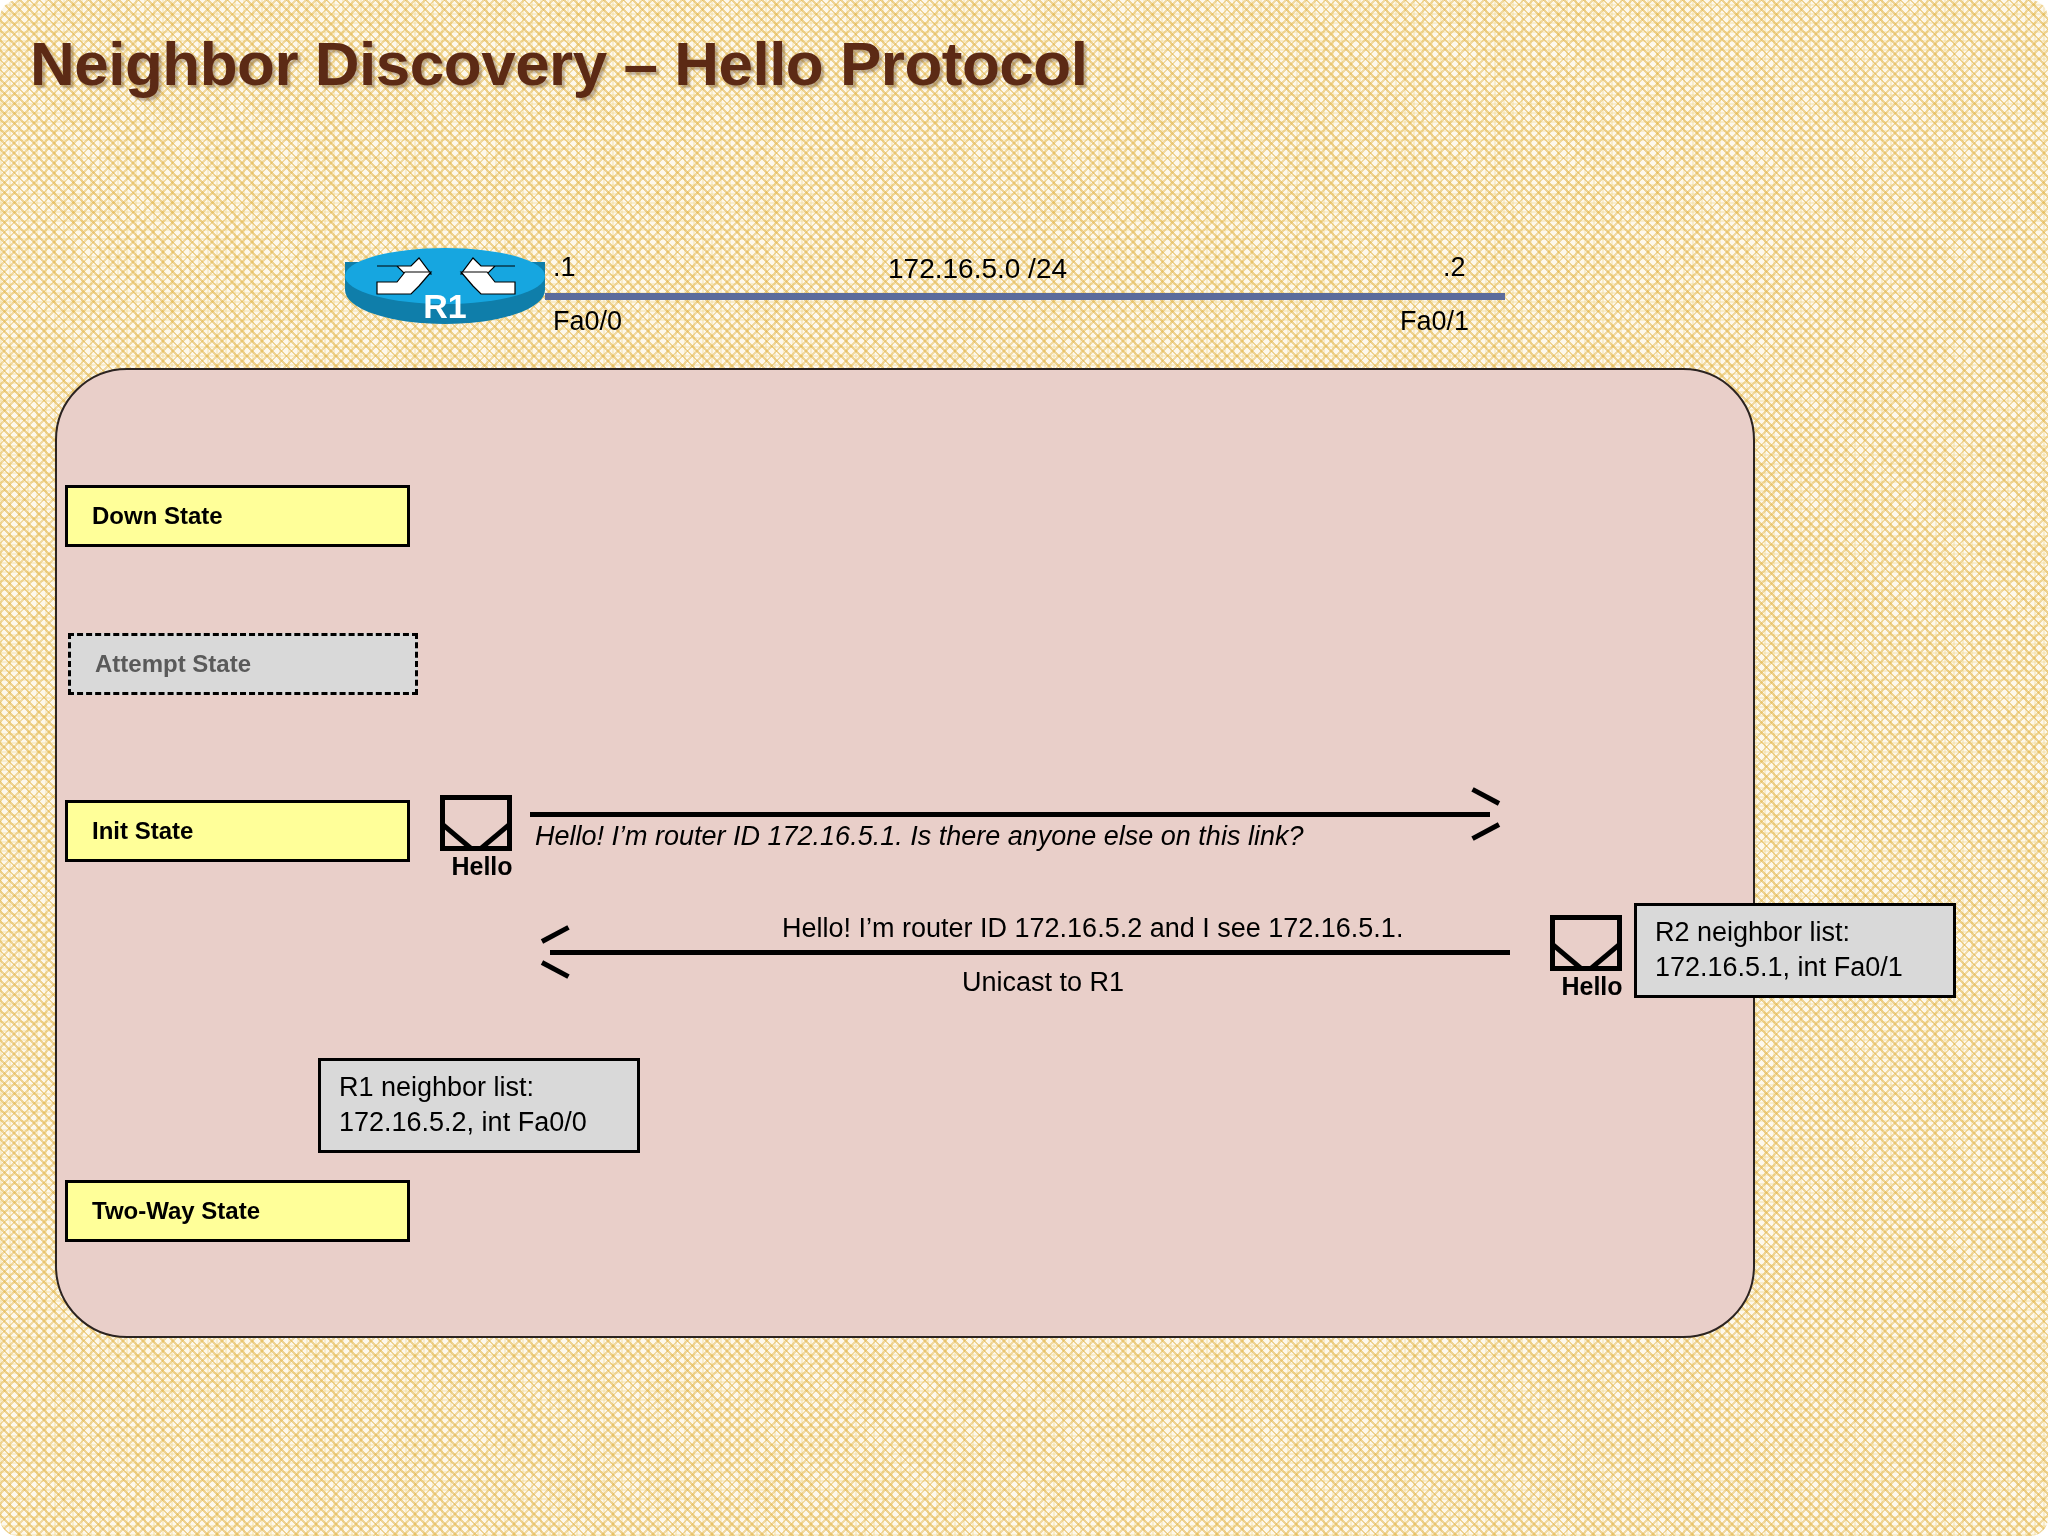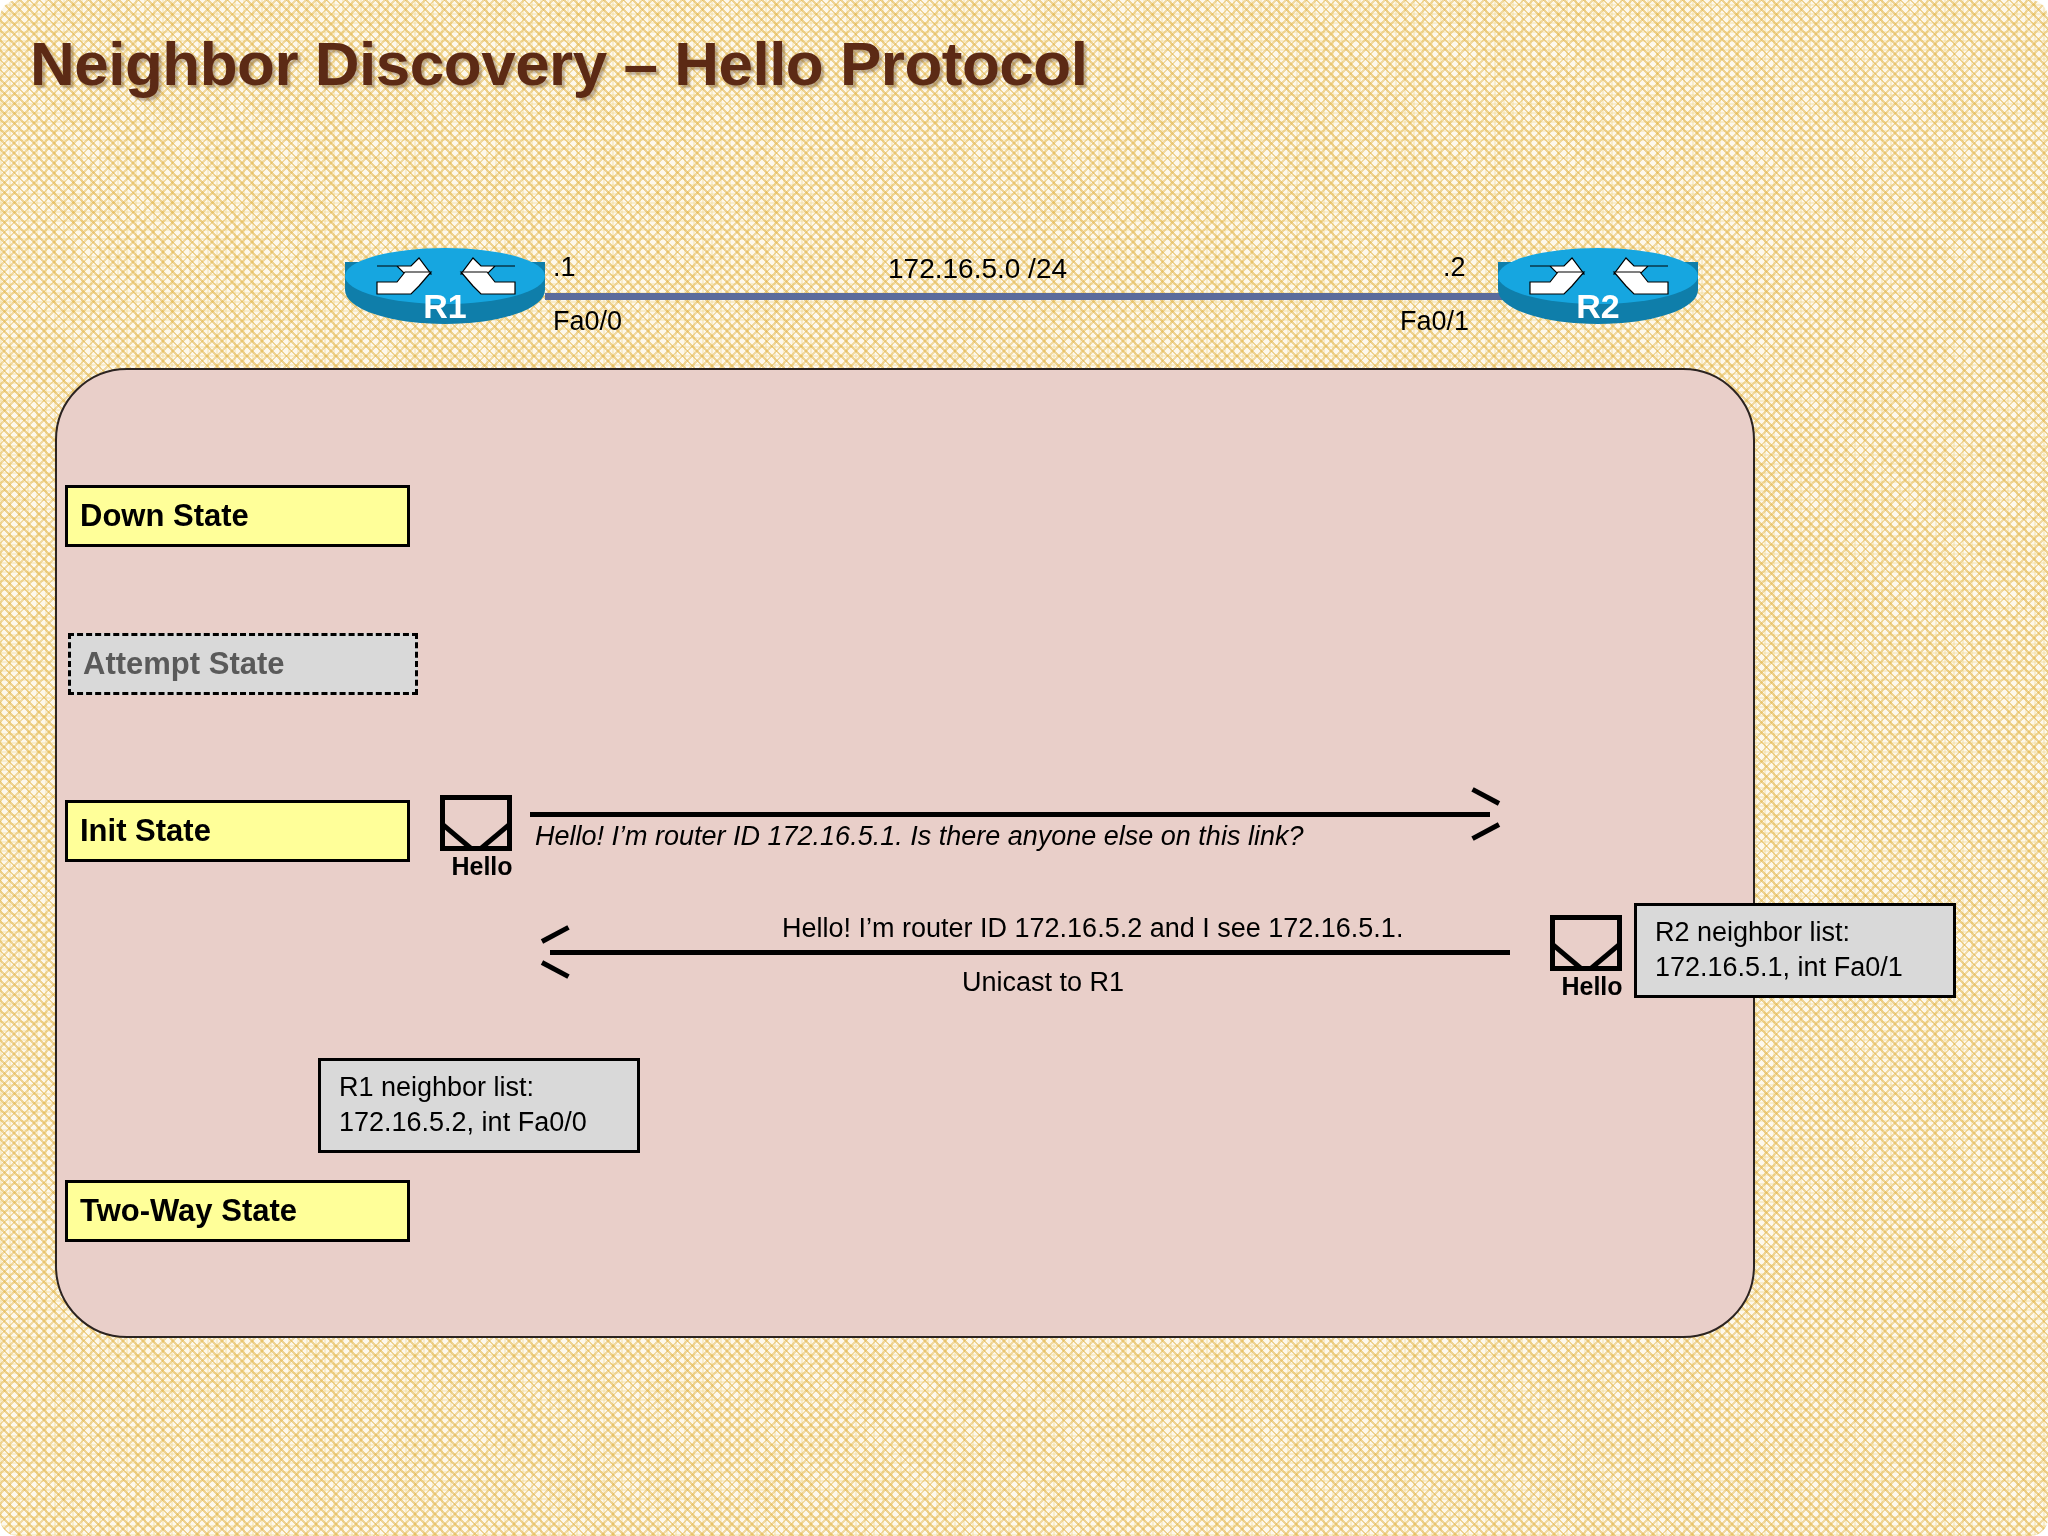--- a/index.html
+++ b/index.html
@@ -126,23 +126,23 @@
     border-radius: 72px;
     box-sizing: border-box;
   }
 
   
   .state-box {
     position: absolute;
     box-sizing: border-box;
     display: flex;
     align-items: center;
-    font-size: 31px;
+    font-size: 24px;
     font-weight: bold;
-    padding-left: 12px;
+    padding-left: 24px;
   }
   .state-yellow {
     background: #ffff99;
     border: 3px solid #000000;
     color: #000000;
   }
   .state-gray {
     background: #d9d9d9;
     border: 3px dashed #000000;
     color: #5a5a5a;
@@ -259,33 +259,20 @@
         <g fill="#ffffff" stroke="#000000" stroke-width="1.2">
           <polygon points="6,16 40,16 48,8 60,24 34,24 26,16 6,16"></polygon>
           <polygon points="144,16 110,16 102,8 90,24 116,24 124,16 144,16"></polygon>
           <polygon points="6,44 40,44 48,36 60,22 34,22 26,32 6,32"></polygon>
           <polygon points="144,44 110,44 102,36 90,22 116,22 124,32 144,32"></polygon>
         </g>
       </svg>
       <div class="label">R1</div>
     </div>
 
-    <div class="router" id="router-r2">
-      <div class="body"></div>
-      <div class="top"></div>
-      <svg class="arrows" viewBox="0 0 150 54">
-        <g fill="#ffffff" stroke="#000000" stroke-width="1.2">
-          <polygon points="6,16 40,16 48,8 60,24 34,24 26,16 6,16"></polygon>
-          <polygon points="144,16 110,16 102,8 90,24 116,24 124,16 144,16"></polygon>
-          <polygon points="6,44 40,44 48,36 60,22 34,22 26,32 6,32"></polygon>
-          <polygon points="144,44 110,44 102,36 90,22 116,22 124,32 144,32"></polygon>
-        </g>
-      </svg>
-      <div class="label">R2</div>
-    </div>
 
     <div class="topo-text" id="r1-ip">.1</div>
     <div class="topo-text" id="r1-int">Fa0/0</div>
     <div class="topo-text" id="r2-ip">.2</div>
     <div class="topo-text" id="r2-int">Fa0/1</div>
   </div>
 
   <div id="panel"></div>
 
   <div class="state-box state-yellow" id="state-down">

